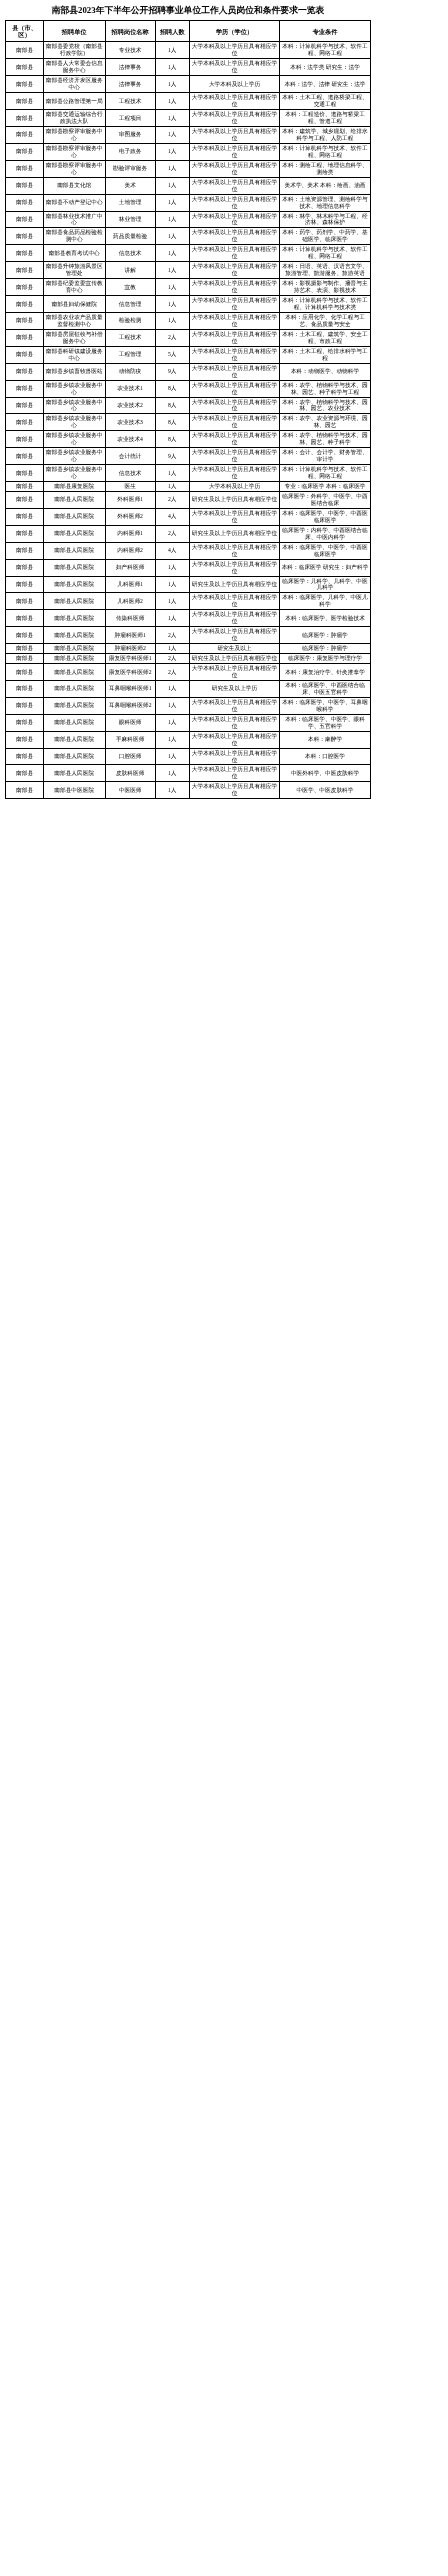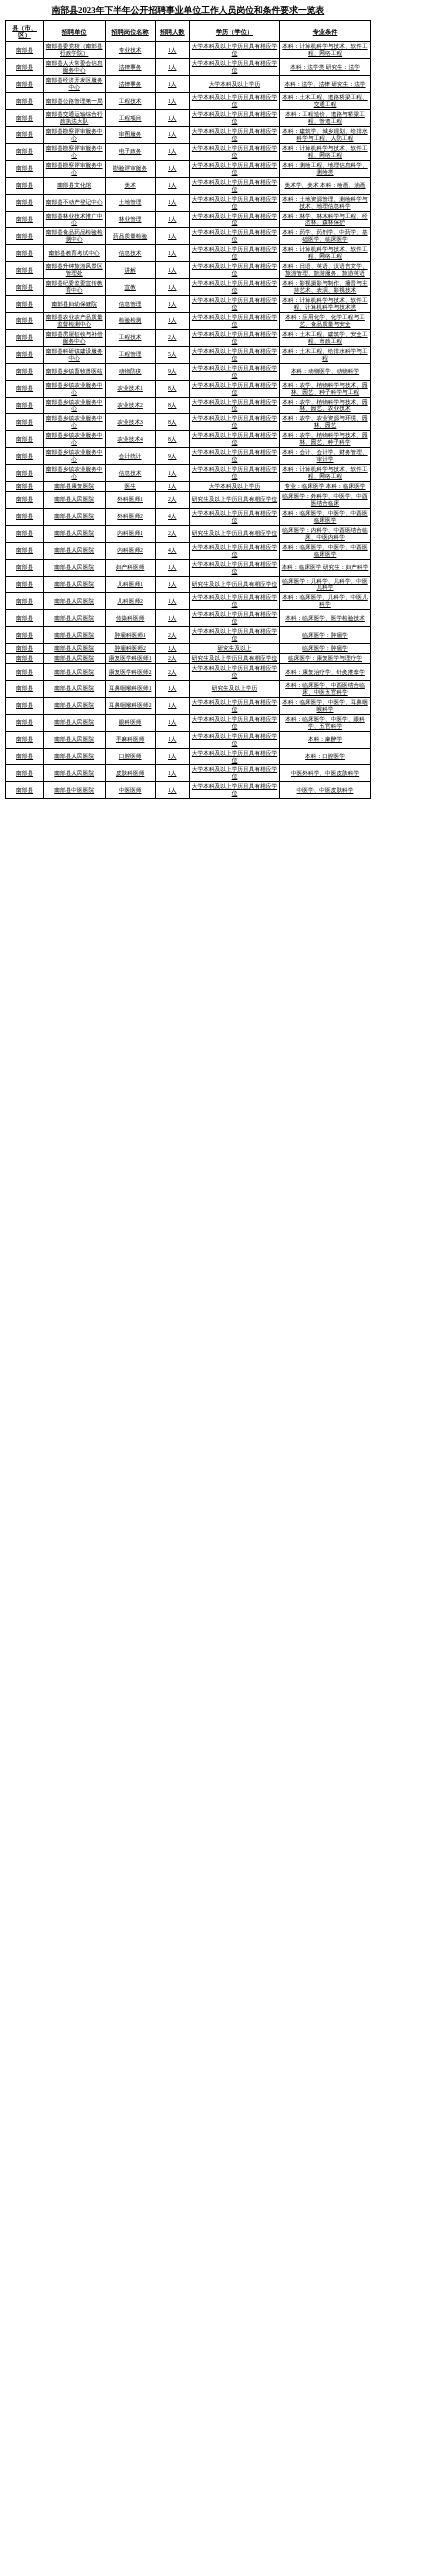--- a/index.html
+++ b/index.html
@@ -8,21 +8,20 @@
     background: #ffffff;
   }
   body {
     font-family: "Liberation Serif", serif;
     color: #000000;
   }
   .page {
     width: 376px;
     box-sizing: border-box;
     padding: 3.1px 5.2px 5.2px 5.2px;
-    text-decoration: underline;
   }
   .doc-title {
     text-align: center;
     font-size: 8.8px;
     font-weight: bold;
     line-height: 1.35;
     margin: 2.1px 0 3.1px 0;
     font-family: "Liberation Serif", serif;
   }
   table.main {

